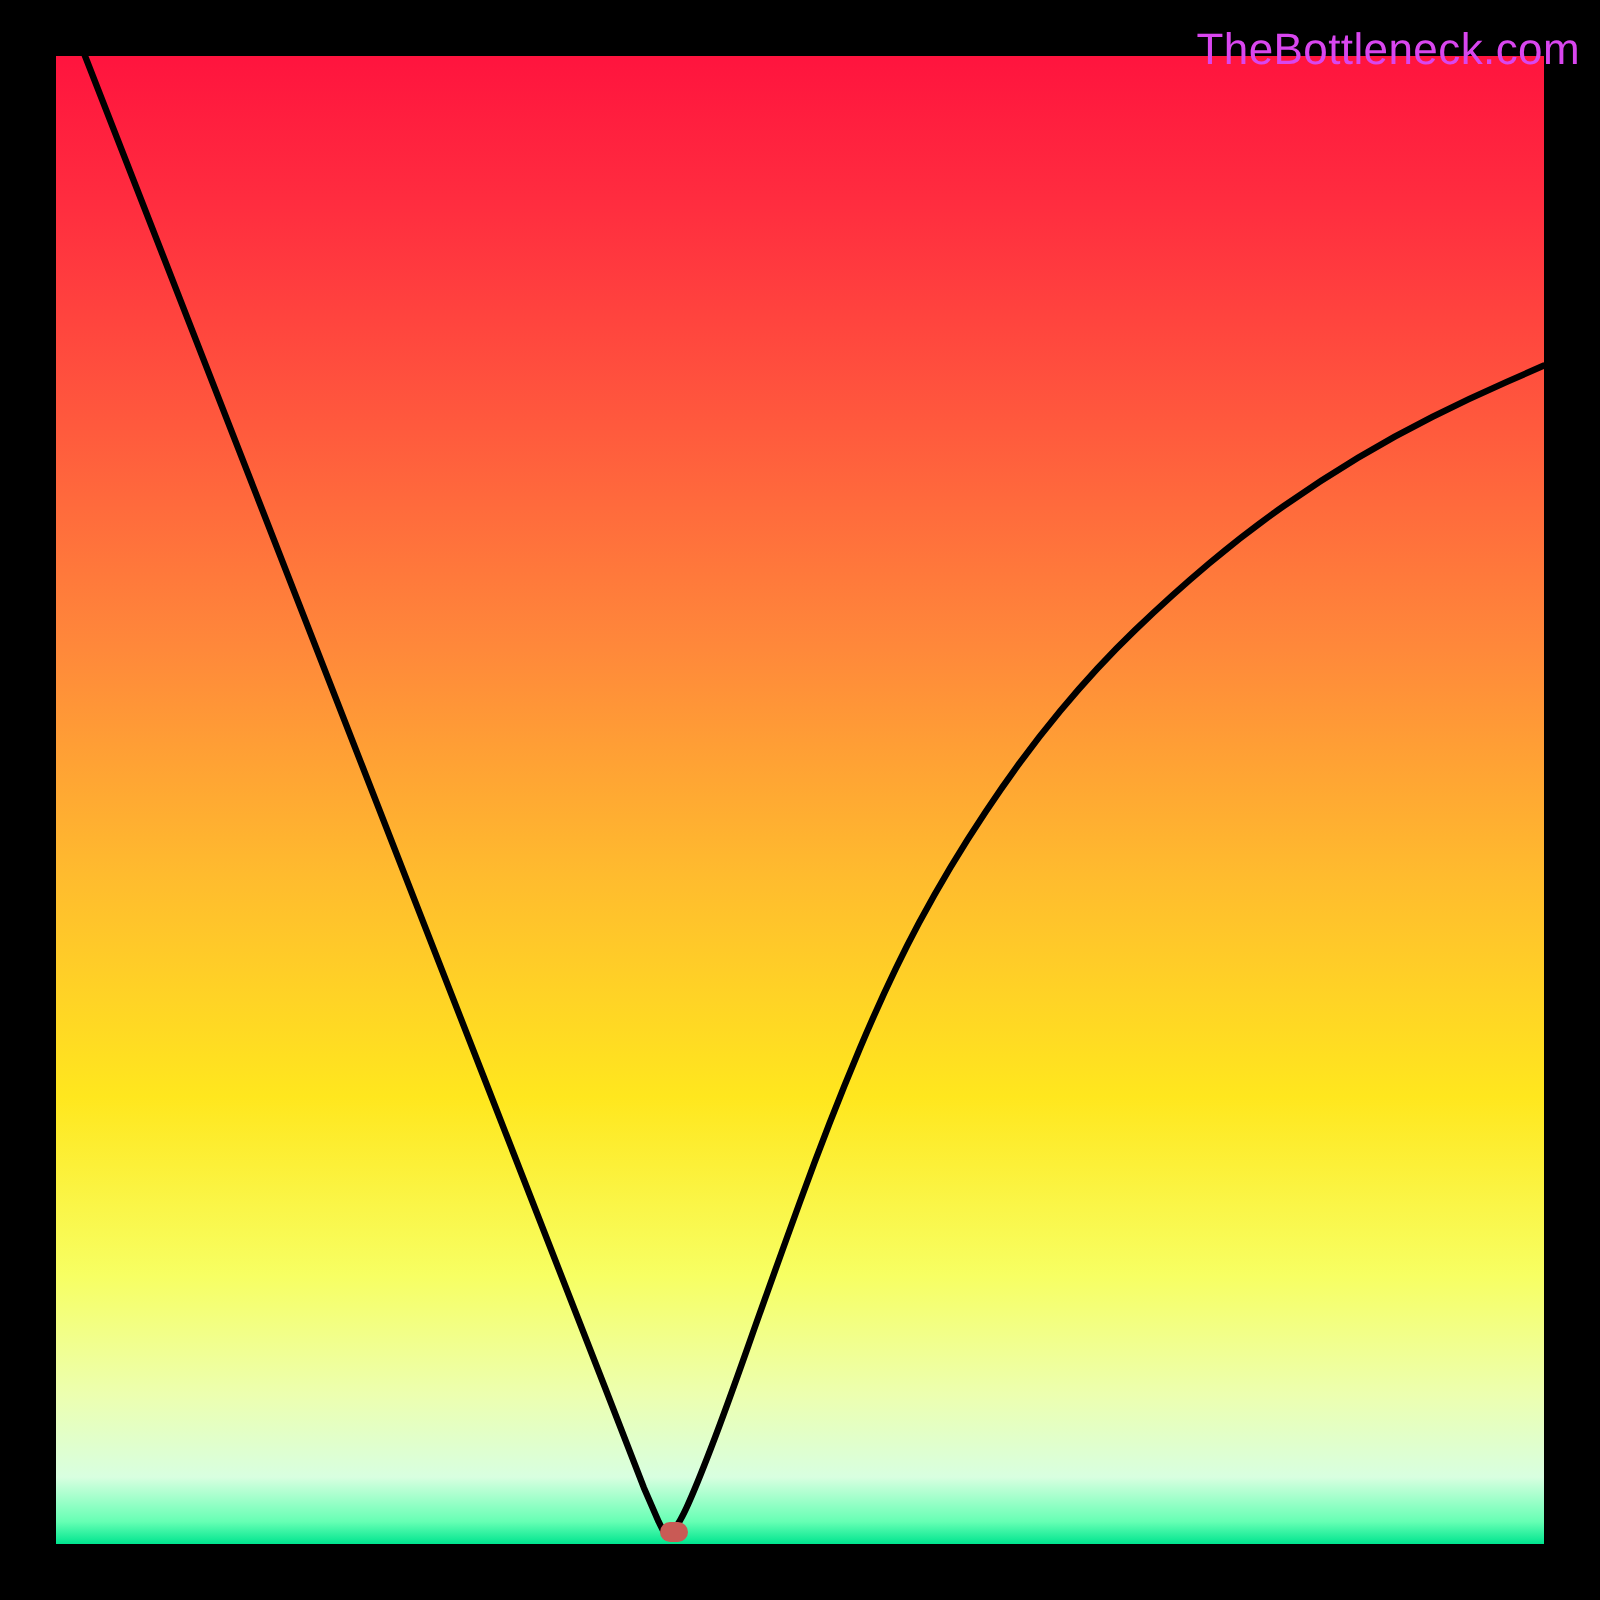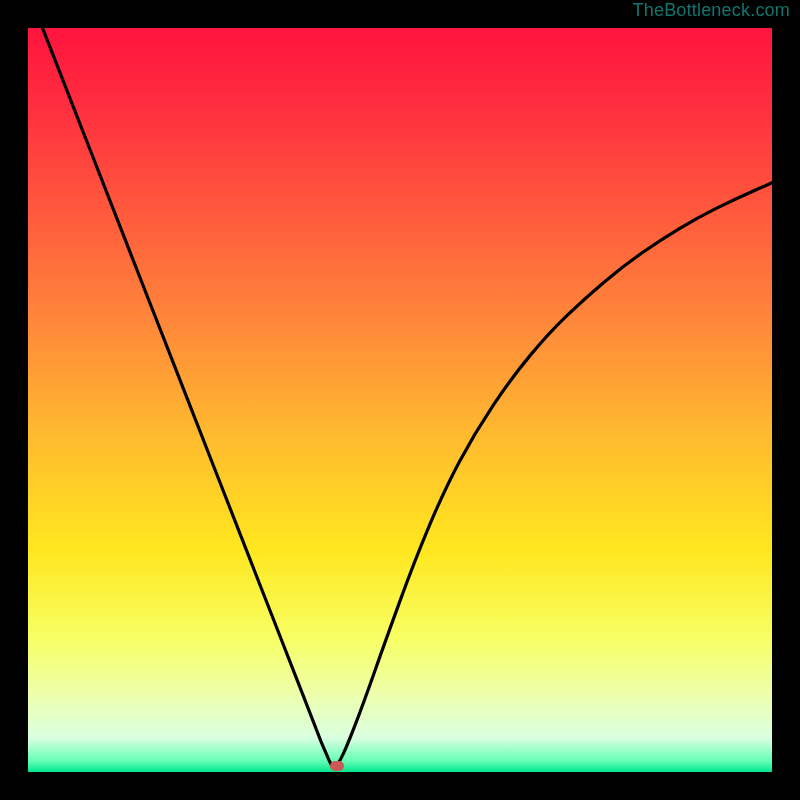--- a/index.html
+++ b/index.html
@@ -6,24 +6,24 @@
   body {
     width: 800px;
     height: 800px;
     background: #000;
     position: relative;
     overflow: hidden;
     font-family: Arial, Helvetica, sans-serif;
   }
   .attribution {
     position: absolute;
-    top: 0;
+    top: 12px;
     right: 10px;
-    color: #0f766e;
-    font-size: 18px;
+    color: #d946ef;
+    font-size: 22px;
     letter-spacing: 0.2px;
     z-index: 10;
   }
   .plot-wrap {
     position: absolute;
     left: 28px;
     top: 28px;
     width: 744px;
     height: 744px;
     background: #000;

